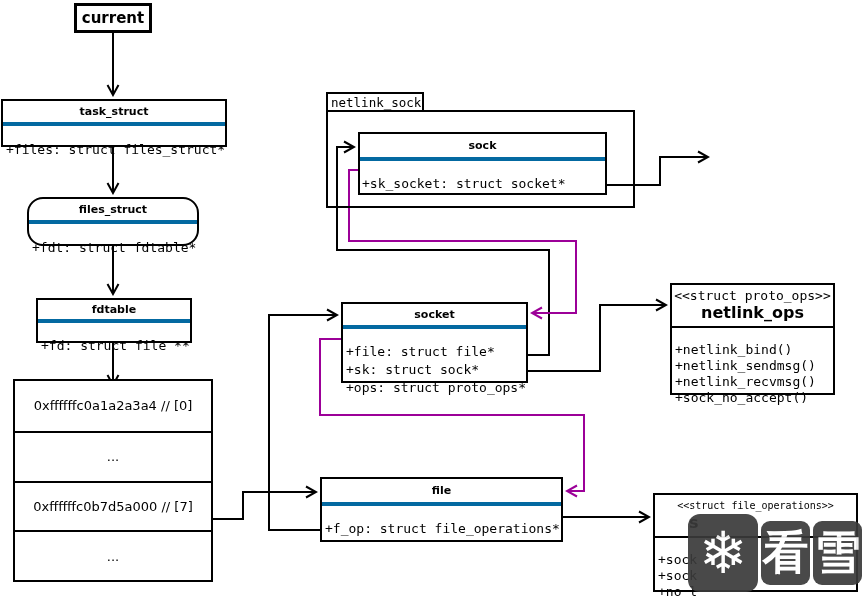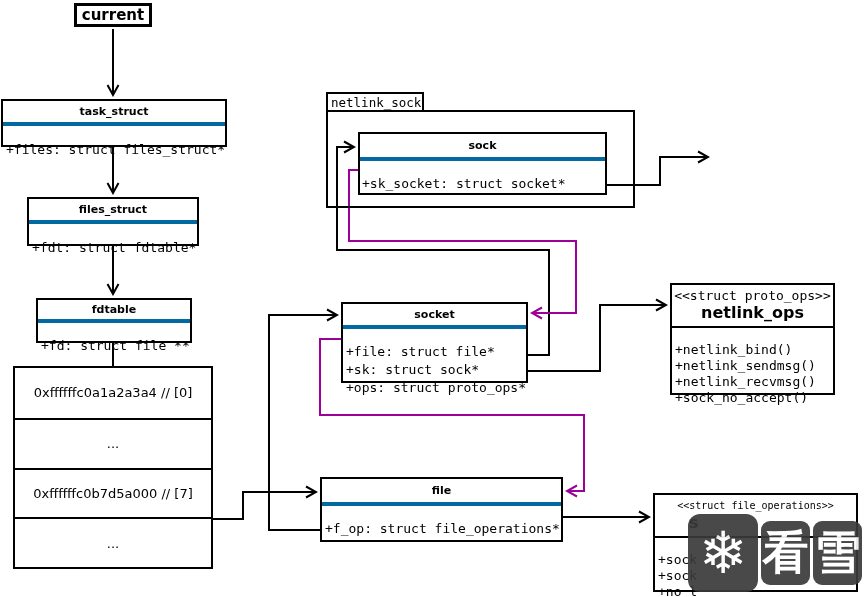--- a/index.html
+++ b/index.html
@@ -57,46 +57,46 @@
     <path d="M213,519 L243,519 L243,492 L316,492" fill="none" stroke="#000" stroke-width="2" marker-end="url(#arrB)"></path>
     <path d="M320,530 L269,530 L269,315 L337,315" fill="none" stroke="#000" stroke-width="2" marker-end="url(#arrB)"></path>
     <path d="M341,339 L320,339 L320,415 L584,415 L584,491 L567,491" fill="none" stroke="#9c0098" stroke-width="2" marker-end="url(#arrP)"></path>
     <path d="M528,355 L549,355 L549,250 L337,250 L337,147 L354,147" fill="none" stroke="#000" stroke-width="2" marker-end="url(#arrB)"></path>
     <path d="M358,170 L349,170 L349,241 L576,241 L576,313 L532,313" fill="none" stroke="#9c0098" stroke-width="2" marker-end="url(#arrP)"></path>
     <path d="M528,371 L600,371 L600,305 L666,305" fill="none" stroke="#000" stroke-width="2" marker-end="url(#arrB)"></path>
     <path d="M607,185 L660,185 L660,157 L708,157" fill="none" stroke="#000" stroke-width="2" marker-end="url(#arrB)"></path>
     <path d="M563,517 L649,517" fill="none" stroke="#000" stroke-width="2" marker-end="url(#arrB)"></path>
   </svg>
 
-  <div class="simplebox" style="left:74px;top:3px;width:78px;height:24px;">
+  <div class="simplebox" style="left:74px;top:3px;width:78px;height:30px;">
     <span>current</span>
   </div>
 
   <div class="box" style="left:1px;top:99px;width:226px;height:48px;">
     <div class="box-title" style="height:25px;">task_struct</div>
     <div class="attrs">
       <div class="attr" style="line-height:19px;">+files: struct files_struct*</div>
     </div>
   </div>
 
-  <div class="box" style="left:27px;top:197px;width:172px;height:49px;">
+  <div class="box" style="left:27px;top:197px;width:172px;height:49px;border-radius:16px;">
     <div class="box-title" style="height:25px;">files_struct</div>
     <div class="attrs">
       <div class="attr" style="line-height:19px;">+fdt: struct fdtable*</div>
     </div>
   </div>
 
   <div class="box" style="left:36px;top:298px;width:156px;height:45px;">
     <div class="box-title" style="height:23px;">fdtable</div>
     <div class="attrs">
       <div class="attr" style="line-height:18px;">+fd: struct file **</div>
     </div>
   </div>
 
-  <div class="box fdarray" style="left:13px;top:366px;width:200px;height:203px;">
+  <div class="box fdarray" style="left:13px;top:379px;width:200px;height:203px;">
     <div class="fdrow">0xffffffc0a1a2a3a4 // [0]</div>
     <div class="fdrow">...</div>
     <div class="fdrow">0xffffffc0b7d5a000 // [7]</div>
     <div class="fdrow">...</div>
   </div>
 
   <div class="pkg-tab" style="left:326px;top:92px;width:98px;height:18px;">netlink_sock</div>
   <div class="pkg-body" style="left:326px;top:110px;width:309px;height:98px;"></div>
 
   <div class="box" style="left:358px;top:132px;width:249px;height:63px;">

